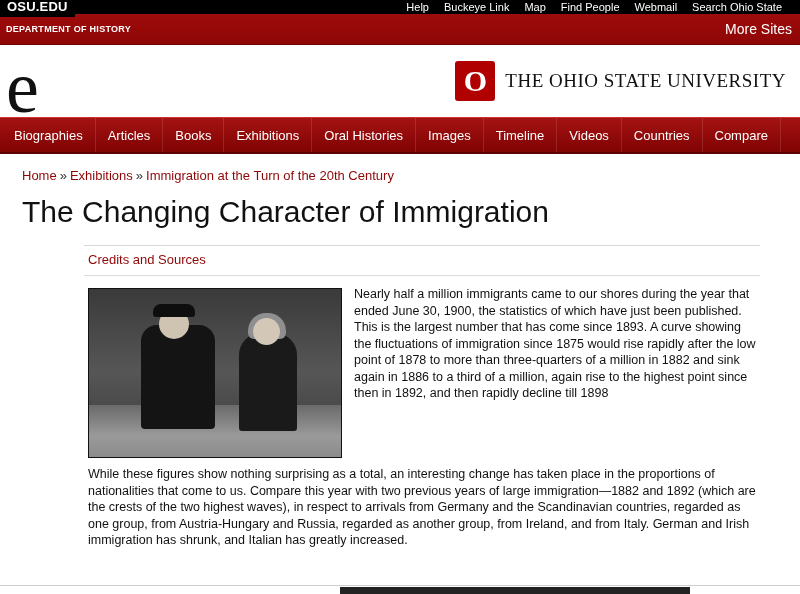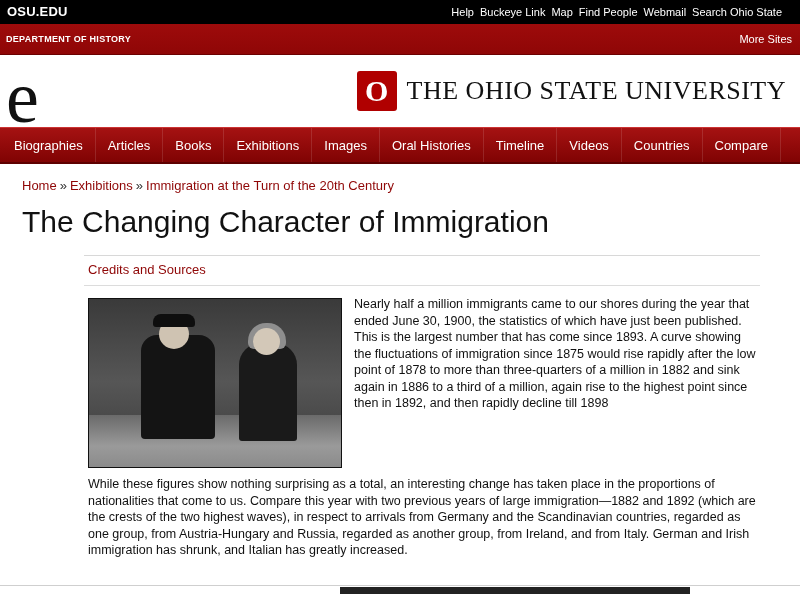--- a/index.html
+++ b/index.html
@@ -11,42 +11,42 @@
     width: 800px;
     height: 594px;
     overflow: hidden;
     font-family: "Liberation Sans", sans-serif;
     color: #000;
     position: relative;
   }
 
   
   .osu-topbar {
-    height: 24px;
+    height: 14px;
     background: #000000;
     color: #ffffff;
     display: flex;
     align-items: center;
     justify-content: space-between;
     padding: 0 10px 0 0;
     box-sizing: border-box;
   }
   .osu-brand {
     font-size: 13px;
     font-weight: bold;
     color: #ffffff;
     letter-spacing: 0.2px;
     padding: 2px 7px 3px 7px;
     background: #000;
     font-family: "Liberation Sans", sans-serif;
   }
   .osu-topnav {
     display: flex;
     align-items: center;
-    gap: 6px;
+    gap: 15px;
     font-size: 11px;
     padding-right: 8px;
   }
   .osu-topnav a {
     color: #ffffff;
     text-decoration: none;
     white-space: nowrap;
   }
 
   
@@ -62,21 +62,21 @@
     padding: 0 8px 0 6px;
     border-bottom: 1px solid #6b0000;
   }
   .dept-name {
     font-size: 9px;
     font-weight: bold;
     letter-spacing: 0.3px;
     text-transform: uppercase;
   }
   .dept-more {
-    font-size: 11px;
+    font-size: 14px;
     color: #ffffff;
   }
 
   
   .masthead {
     height: 72px;
     background: #ffffff;
     display: flex;
     align-items: center;
     justify-content: space-between;
@@ -125,21 +125,21 @@
     transform: translateY(-50%);
     text-align: center;
     color: #ffffff;
     font-family: "Liberation Serif", serif;
     font-size: 30px;
     font-weight: bold;
     line-height: 1;
   }
   .osu-wordmark {
     font-family: "Liberation Serif", serif;
-    font-size: 26px;
+    font-size: 19px;
     color: #111;
     letter-spacing: 0.5px;
     text-transform: uppercase;
     white-space: nowrap;
     text-align: center;
   }
 
   
   .mainnav {
     height: 34px;
@@ -330,22 +330,22 @@
     <div class="osu-seal"></div>
     <div class="osu-wordmark">The Ohio State University</div>
   </div>
 </div>
 
 <div class="mainnav">
   <a href="#">Biographies</a>
   <a href="#">Articles</a>
   <a href="#">Books</a>
   <a href="#">Exhibitions</a>
+  <a href="#">Oral Histories</a>
   <a href="#">Images</a>
-  <a href="#">Oral Histories</a>
   <a href="#">Timeline</a>
   <a href="#">Videos</a>
   <a href="#">Countries</a>
   <a href="#">Compare</a>
 </div>
 
 <div class="content">
 
   <div class="breadcrumb">
     <a href="#">Home</a><span class="sep">»</span><a href="#">Exhibitions</a><span class="sep">»</span><a href="#">Immigration at the Turn of the 20th Century</a>

